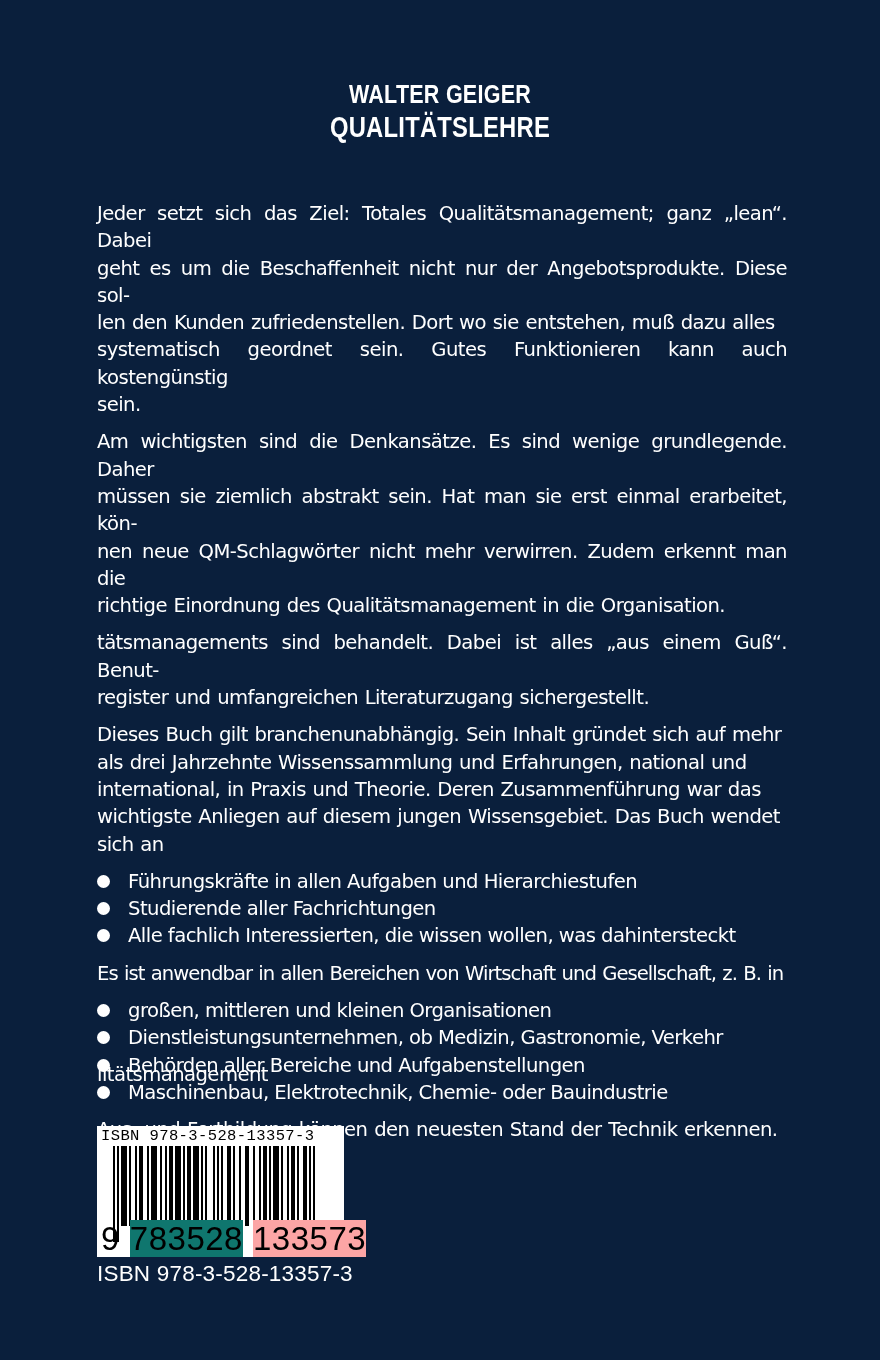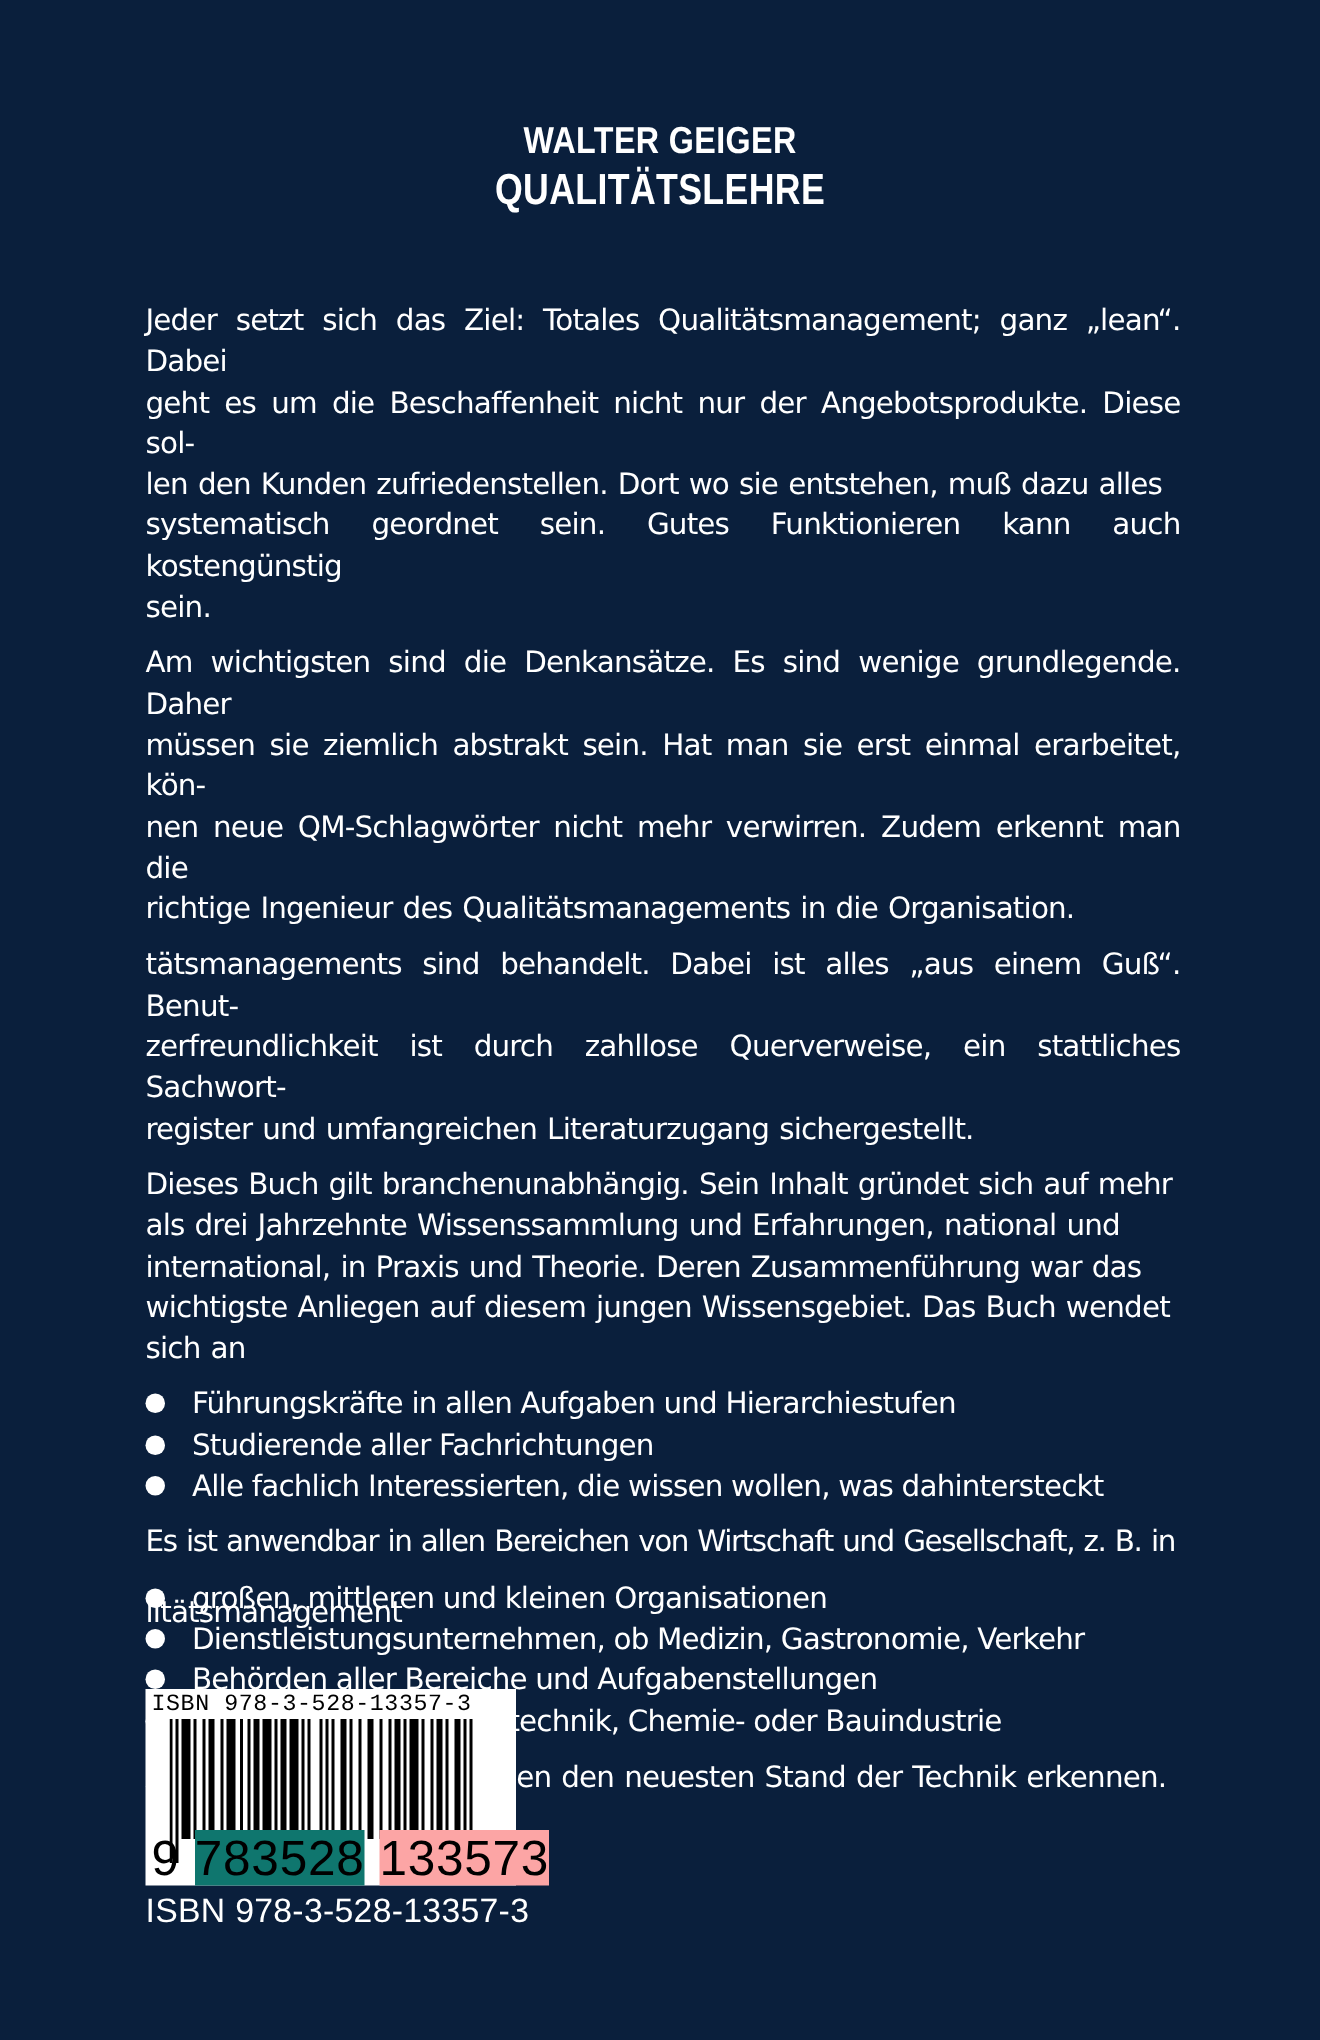--- a/index.html
+++ b/index.html
@@ -72,25 +72,24 @@
     <span class="line">Jeder setzt sich das Ziel: Totales Qualitätsmanagement; ganz „lean“. Dabei</span>
     <span class="line">geht es um die Beschaffenheit nicht nur der Angebotsprodukte. Diese sol-</span>
     <span class="line">len den Kunden zufriedenstellen. Dort wo sie entstehen, muß dazu alles</span>
     <span class="line">systematisch geordnet sein. Gutes Funktionieren kann auch kostengünstig</span>
     <span class="line">sein.</span>
   </p>
   <p class="para">
     <span class="line">Am wichtigsten sind die Denkansätze. Es sind wenige grundlegende. Daher</span>
     <span class="line">müssen sie ziemlich abstrakt sein. Hat man sie erst einmal erarbeitet, kön-</span>
     <span class="line">nen neue QM-Schlagwörter nicht mehr verwirren. Zudem erkennt man die</span>
-    <span class="line">richtige Ingenieur des Qualitätsmanagements in die Organisation.</span>
+    <span class="line">richtige Einordnung des Qualitätsmanagement in die Organisation.</span>
   </p>
   <p class="para">
     <span class="line">tätsmanagements sind behandelt. Dabei ist alles „aus einem Guß“. Benut-</span>
-    <span class="line">zerfreundlichkeit ist durch zahllose Querverweise, ein stattliches Sachwort-</span>
     <span class="line">register und umfangreichen Literaturzugang sichergestellt.</span>
   </p>
   <p class="para">
     <span class="line">Dieses Buch gilt branchenunabhängig. Sein Inhalt gründet sich auf mehr</span>
     <span class="line">als drei Jahrzehnte Wissenssammlung und Erfahrungen, national und</span>
     <span class="line">international, in Praxis und Theorie. Deren Zusammenführung war das</span>
     <span class="line">wichtigste Anliegen auf diesem jungen Wissensgebiet. Das Buch wendet</span>
     <span class="line">sich an</span>
   </p>
 

